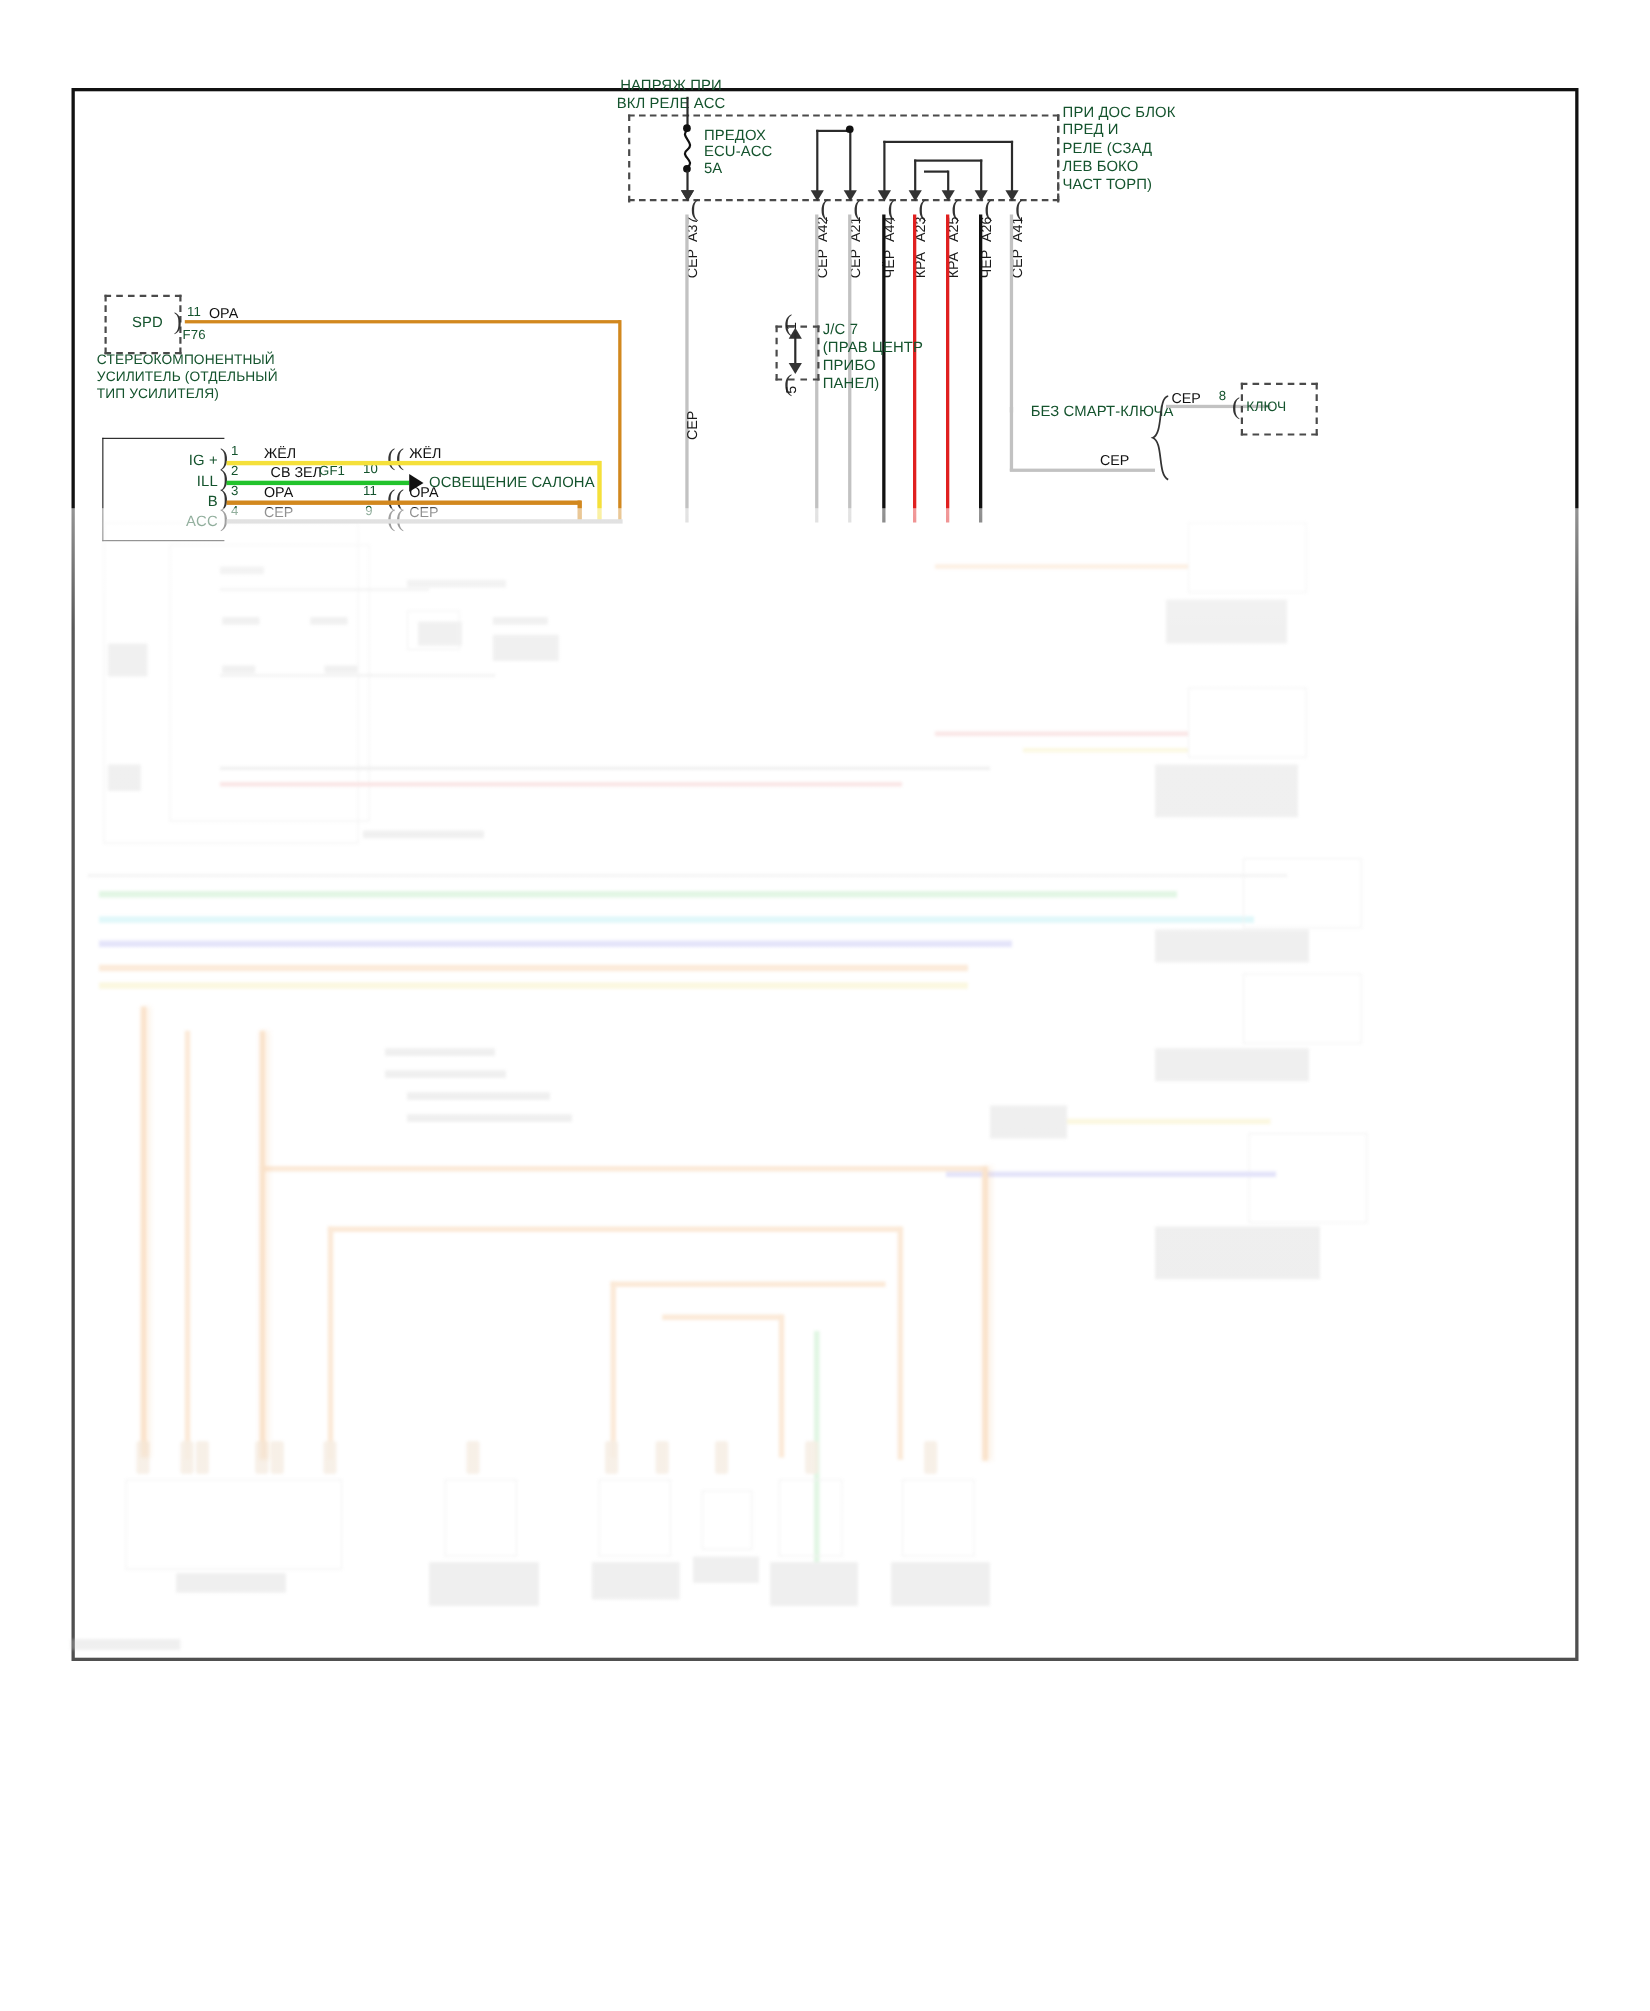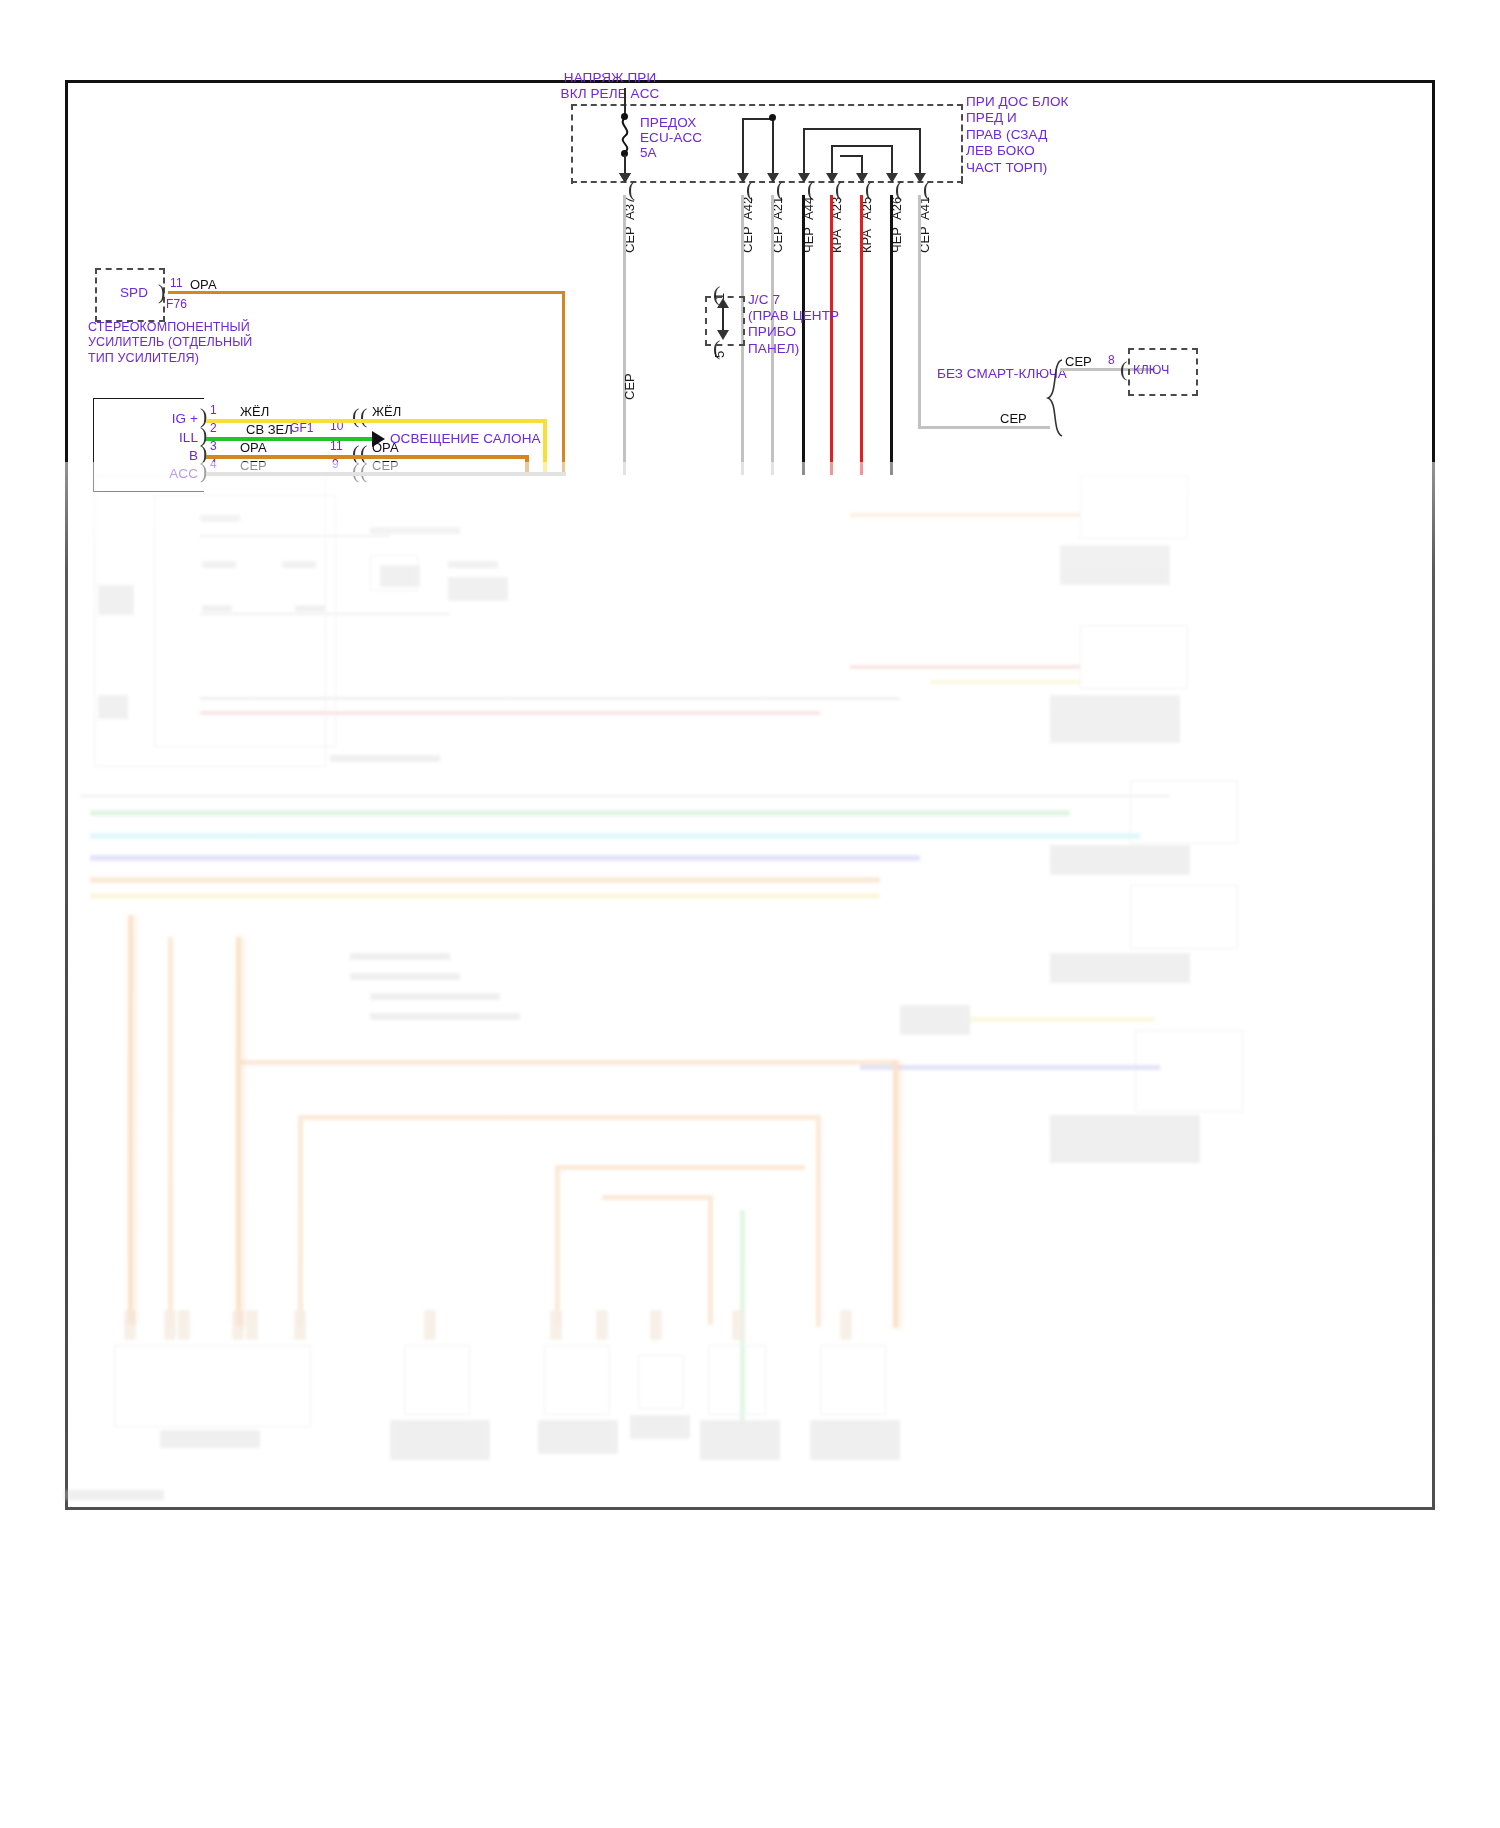--- a/index.html
+++ b/index.html
@@ -1,21 +1,21 @@
 <!DOCTYPE html>
 <html><head>
 <meta charset="utf-8">
 <title>Wiring Diagram</title>
 <style>
   html,body{margin:0;padding:0;background:#fff;}
   body{font-family:"Liberation Sans","DejaVu Sans",sans-serif;}
   #canvas{position:relative;width:1500px;height:1828px;background:#ffffff;overflow:hidden;}
 
   
-  .lbl{position:absolute;font-size:13.5px;color:#6d28d9;white-space:pre;line-height:1.22;letter-spacing:.1px;}
+  .lbl{position:absolute;font-size:13.5px;color:#14532d;white-space:pre;line-height:1.22;letter-spacing:.1px;}
   .lbl.r{text-align:right;}
   .lbl.c{text-align:center;}
   .vlbl{position:absolute;font-size:13px;color:#1a1a1a;white-space:nowrap;
         transform-origin:0 0;transform:rotate(-90deg);}
   .wlbl{position:absolute;font-size:13px;color:#111;white-space:nowrap;}
 
   .wire{position:absolute;background:#2b2b2b;}
   .hw{height:2px;}
   .vw{width:2px;}
 
@@ -81,21 +81,21 @@
   <div class="dashline-h" style="left:571px;top:181px;width:392px;"></div>
   <div class="dashline-v" style="left:961px;top:104px;height:80px;"></div>
 
   <div class="dashline-v" style="left:961px;top:104px;height:78px;"></div>
 
   <div class="lbl c" style="left:520px;top:70px;width:180px;text-align:center;">НАПРЯЖ ПРИ
 ВКЛ РЕЛЕ ACC</div>
 
   <div class="lbl" style="left:966px;top:94px;">ПРИ ДОС БЛОК
 ПРЕД И
-ПРАВ (СЗАД
+РЕЛЕ (СЗАД
 ЛЕВ БОКО
 ЧАСТ ТОРП)</div>
 
   <div class="wire vw" style="left:624px;top:88px;height:30px;"></div>
   <div class="dot" style="left:621px;top:113px;"></div>
   <svg class="fuse" style="left:614px;top:118px;" width="22" height="34">
     <path d="M11 0 C 3 6, 19 12, 11 18 C 3 24, 19 28, 11 34" stroke="#111" stroke-width="2" fill="none"></path>
   </svg>
   <div class="dot" style="left:621px;top:150px;"></div>
   <div class="wire vw" style="left:624px;top:155px;height:22px;"></div>

